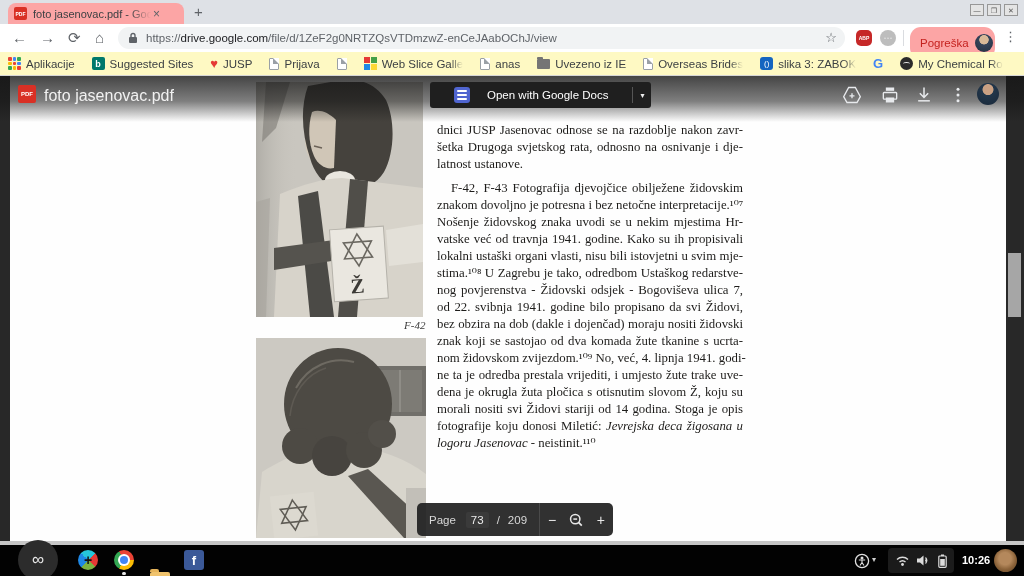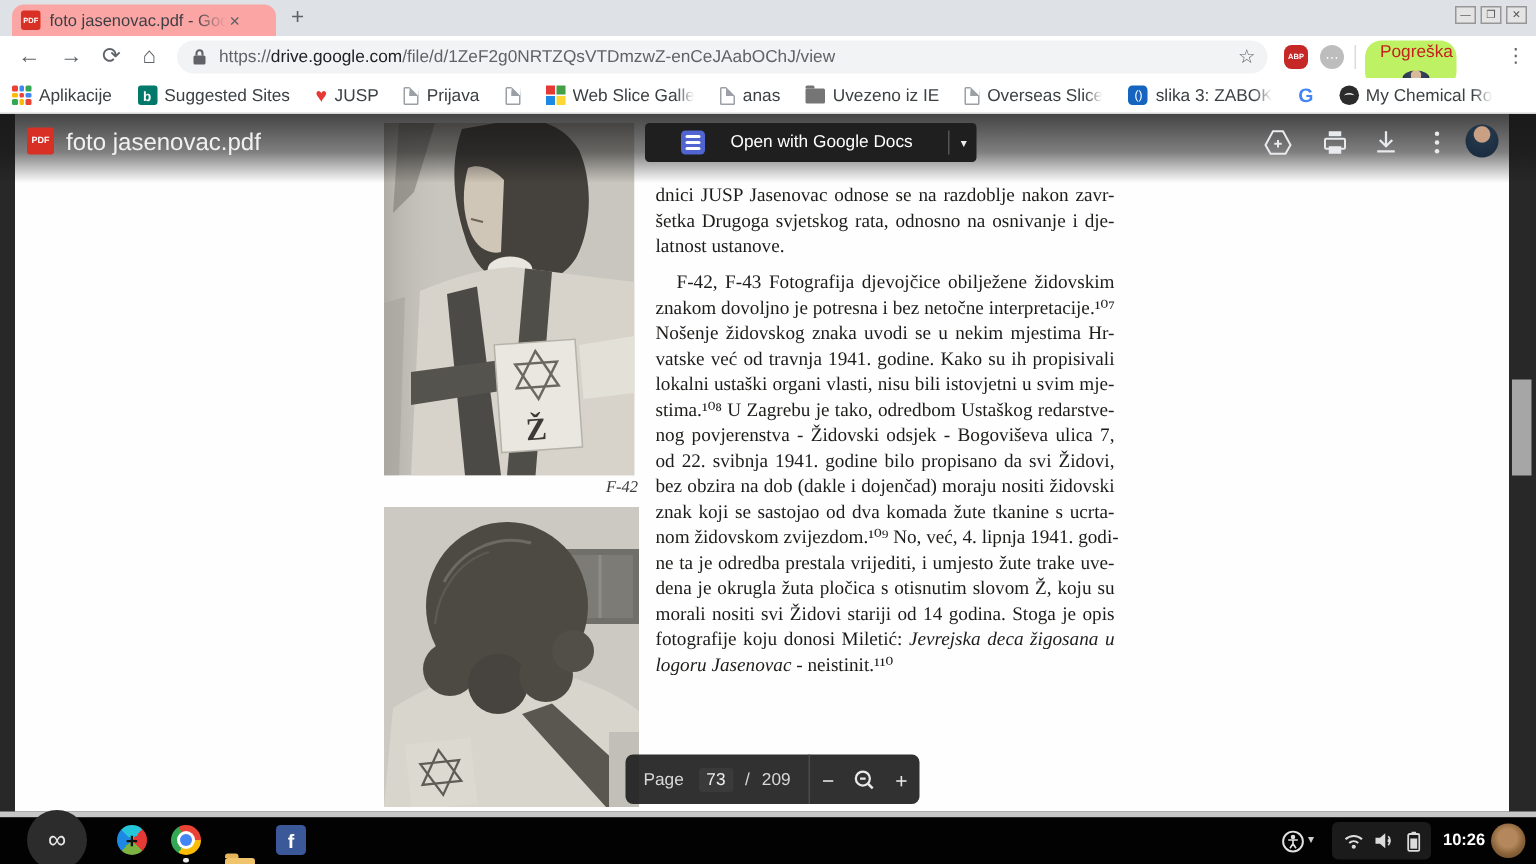--- a/index.html
+++ b/index.html
@@ -28,29 +28,29 @@
   .omnibox{left:118px;top:3px;width:727px;height:22px;background:#f1f3f4;border-radius:12px;
            display:flex;align-items:center;padding:0 10px;}
   .urltxt{font-size:11.5px;white-space:nowrap;overflow:hidden;}
   .urlgray{color:#5f6368;} .urldark{color:#202124;text-align:center;}
   .star{position:absolute;right:8px;top:3px;color:#5f6368;font-size:13px;}
   .abp{left:856px;top:6px;width:16px;height:16px;border-radius:5px;background:#c62828;color:#fff;
        font-size:5px;font-weight:bold;display:flex;align-items:center;justify-content:center;}
   .extc{left:880px;top:6px;width:16px;height:16px;border-radius:50%;background:#bdbdbd;color:#fafafa;
         font-size:9px;display:flex;align-items:center;justify-content:center;line-height:1;}
   .navdiv{left:903px;top:6px;width:1px;height:16px;background:#dadce0;}
-  .profilechip{left:910px;top:3px;height:32px;border-radius:11px;background:#bef264;
-               display:flex;align-items:center;padding:2px 2px 2px 10px;gap:6px;flex-direction:column;}
+  .profilechip{left:910px;top:3px;height:32px;border-radius:11px;background:#fca5a5;
+               display:flex;align-items:center;padding:2px 2px 2px 10px;gap:6px;}
   .profilename{color:#c5221f;font-size:11.5px;}
   .avatar-sm{width:18px;height:18px;border-radius:50%;
              background:radial-gradient(circle at 50% 32%,#d9b998 0 29%,#35435a 33%,#24303f 100%);}
   .kebab{left:1004px;top:5px;color:#5f6368;font-size:13px;letter-spacing:0;}
 
   
-  .bookmarks{left:0;top:52px;width:1024px;height:24px;background:#ffffff;border-bottom:1px solid #d6d6d6;
+  .bookmarks{left:0;top:52px;width:1024px;height:24px;background:#fef9c3;border-bottom:1px solid #d6d6d6;
              display:flex;align-items:center;padding:0 8px;gap:17px;overflow:hidden;}
   .bm{display:flex;align-items:center;gap:5px;font-size:11.5px;color:#3c4043;white-space:nowrap;}
   .bmfade{-webkit-mask-image:linear-gradient(90deg,#000 85%,transparent);}
   .appsgrid{width:13px;height:13px;display:grid;grid-template-columns:repeat(3,1fr);gap:1px;}
   .appsgrid i{border-radius:1px;}
   .bingb{width:13px;height:13px;background:#00796b;border-radius:2px;color:#fff;font-weight:bold;
          font-size:9px;display:flex;align-items:center;justify-content:center;}
   .heart{color:#e53935;font-size:13px;line-height:13px;}
   .pageicon{width:10px;height:12px;background:#fff;border:1px solid #9aa0a6;border-radius:1px;position:relative;}
   .pageicon:after{content:"";position:absolute;right:-1px;top:-1px;border:3px solid #fff;
@@ -218,21 +218,21 @@
     <div class="bm">
       <span class="pageicon"></span>
       <span>anas</span>
     </div>
     <div class="bm">
       <span class="folder-sm"></span>
       <span>Uvezeno iz IE</span>
     </div>
     <div class="bm">
       <span class="pageicon"></span>
-      <span class="bmfade">Overseas Slice</span>
+      <span class="bmfade">Overseas Brides</span>
     </div>
     <div class="bm">
       <span class="brk">()</span>
       <span class="bmfade">slika 3: ZABOK</span>
     </div>
     <div class="bm">
       <span class="gicon">G</span>
     </div>
     <div class="bm">
       <span class="bandicon"></span>

